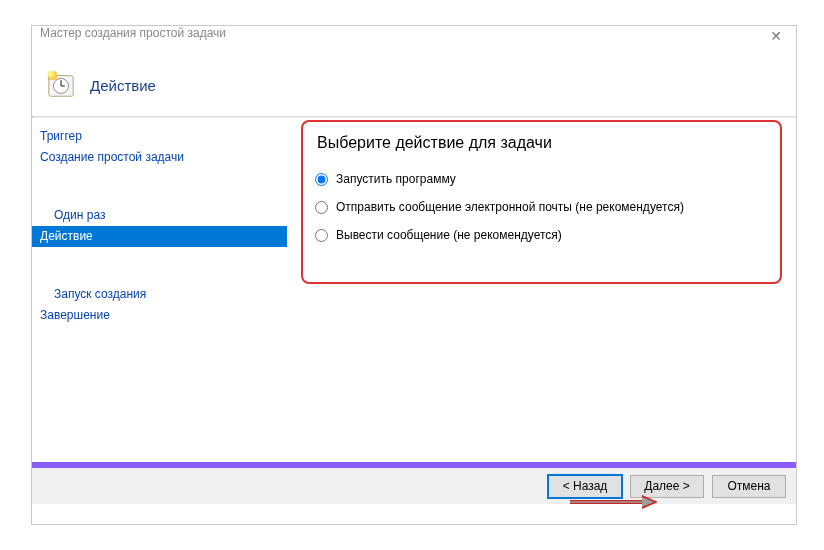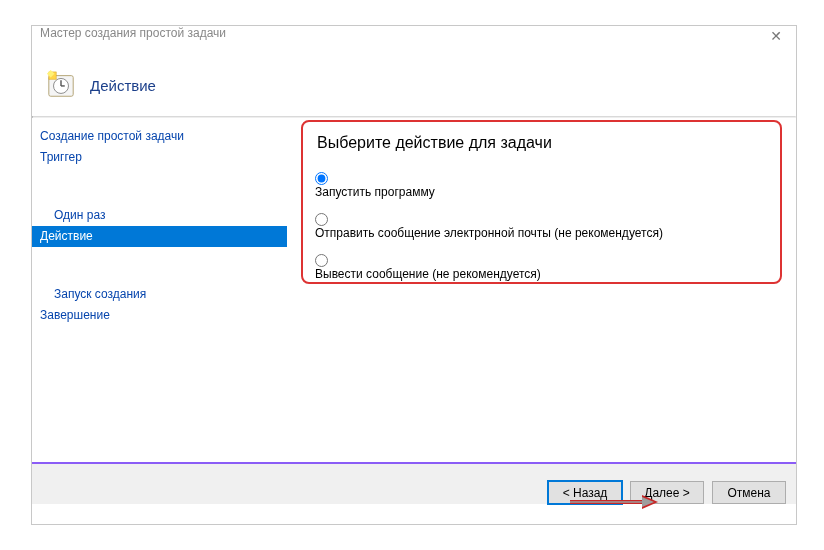--- a/index.html
+++ b/index.html
@@ -91,31 +91,30 @@
     border: 2px solid #d33;
     border-radius: 8px;
     pointer-events: none;
   }
   .prompt {
     margin: 6px 0 20px 4px;
     font-size: 16px;
   }
   .radio-row {
     display: flex;
-    align-items: flex-start;
+    align-items: center;
     margin: 6px 0 14px 2px;
-    flex-direction: column;
   }
   .radio-row input { margin: 0 8px 0 0; }
   .button-bar {
     height: 42px;
-    border-top: 2px solid #8b5cf6;
+    border-top: 6px solid #8b5cf6;
     display: flex;
     justify-content: flex-end;
-    align-items: flex-end;
+    align-items: center;
     padding: 0 10px;
     gap: 8px;
     background: #f0f0f0;
   }
   .btn {
     min-width: 74px;
     height: 23px;
     background: #e1e1e1;
     border: 1px solid #adadad;
     font-size: 12px;
@@ -157,22 +156,22 @@
         <polygon points="1,4 5,0 9,4 5,8" fill="#fff176"></polygon>
       </svg>
     </span>
     <span class="header-title">Действие</span>
   </div>
 
   <hr class="divider">
 
   <div class="body">
     <div class="sidebar" id="sidebar">
+        <div class="nav-item">Триггер</div>
         <div class="nav-item">Создание простой задачи</div>
-        <div class="nav-item">Триггер</div>
         <div class="nav-item sub">Один раз</div>
         <div class="nav-item selected">Действие</div>
         <div class="nav-item sub">Запуск создания</div>
         <div class="nav-item">Завершение</div>
       </div>
 
     <div class="content">
       <div class="highlight-box"></div>
       <div class="prompt">Выберите действие для задачи</div>
       <div id="options">

